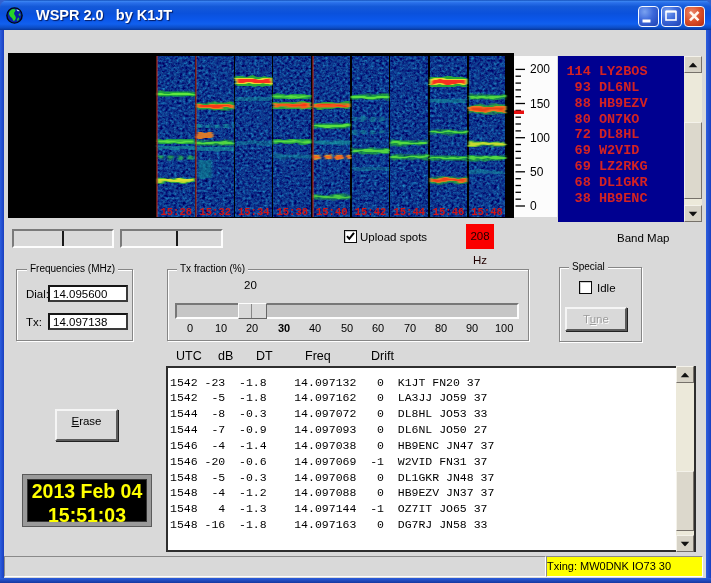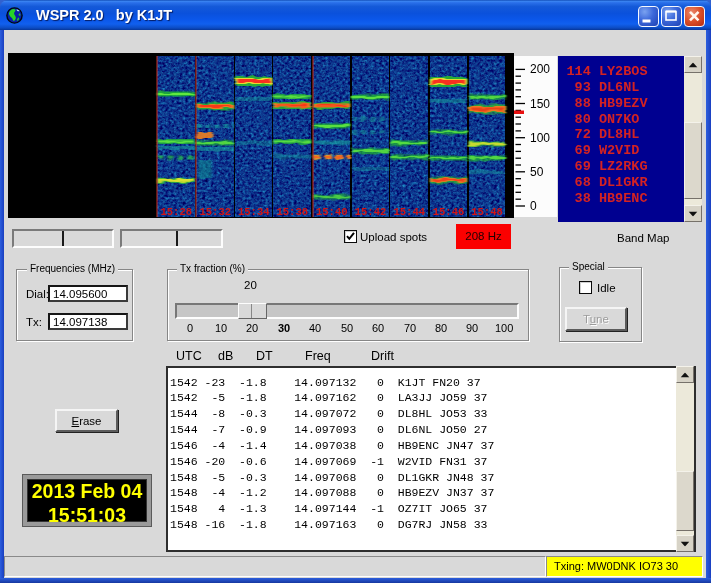--- a/index.html
+++ b/index.html
@@ -32,21 +32,21 @@
  border:1px solid;border-color:#f4f2ea #76716a #76716a #f4f2ea;box-sizing:border-box;}
 .sbtn svg{position:absolute;left:50%;top:50%;transform:translate(-50%,-50%);}
 .sthumb{position:absolute;left:0;width:100%;background:#dcd8cc;
  border:1px solid;border-color:#f4f2ea #76716a #76716a #f4f2ea;box-sizing:border-box;}
 
 .pbar{top:229px;height:19px;background:#d9d9d9;border:2px solid;box-sizing:border-box;
  border-color:#7a7a7a #fdfdfd #fdfdfd #7a7a7a;}
 .ptick{position:absolute;top:0;width:2px;height:100%;background:#1a1a1a;}
 .cb{width:13px;height:13px;background:#fff;border:1px solid #0a0a0a;box-sizing:border-box;
  box-shadow:inset 1px 1px 0 #cfcfcf;}
-#redbox{left:456px;top:224px;width:55px;height:25px;background:#fb0000;color:#200000;
+#redbox{left:466px;top:224px;width:28px;height:25px;background:#fb0000;color:#200000;
  font-size:11.5px;text-align:center;line-height:24px;}
 .lbl{font-size:11.5px;color:#000;}
 .group{border:1px solid #868686;box-shadow:inset 1px 1px 0 #fff,1px 1px 0 #fff;}
 .gtitle{position:absolute;top:-7px;background:#d9d9d9;padding:0 3px;font-size:10px;}
 .entry{background:#fff;border:2px solid;box-sizing:border-box;border-color:#161616 #3a3a3a #3a3a3a #161616;
  font-size:11.5px;line-height:13px;padding:1px 0 0 3px;}
 .btn{background:#d9d9d9;border:2px solid;box-sizing:border-box;
  border-color:#f5f5f5 #5c5c5c #5c5c5c #f5f5f5;box-shadow:1px 1px 0 #222;
  text-align:center;font-size:11.5px;}
 
@@ -57,21 +57,21 @@
  font-size:11.5px;line-height:15.85px;color:#000;}
 #clock{left:22px;top:474px;width:130px;height:53px;background:#9a9a9a;
  border:1px solid #5a5a5a;box-sizing:border-box;}
 #clock-in{position:absolute;left:4px;top:4px;right:4px;bottom:4px;background:#000;
  border:1px solid #333;color:#ffff00;font-weight:bold;font-size:19.5px;text-align:center;line-height:24px;
  padding-top:0px;box-sizing:border-box;white-space:nowrap;}
 
 #status-l{left:4px;top:556px;width:542px;height:21px;background:#d9d9d9;border:1px solid;box-sizing:border-box;
  border-color:#8a8a8a #fff #fff #8a8a8a;}
 #status-y{left:546px;top:556px;width:157px;height:21px;background:#ffff00;border:1px solid;box-sizing:border-box;
- border-color:#8a8a8a #fff #fff #8a8a8a;font-size:11px;line-height:19px;padding-left:7px;color:#000;}
+ border-color:#8a8a8a #fff #fff #8a8a8a;font-size:11px;line-height:19px;color:#000;}
 </style>
 </head>
 <body>
 
 <div class="abs" id="border-l"></div>
 <div class="abs" id="border-r"></div>
 <div class="abs" id="border-b"></div>
 
 <div class="abs" style="left:0;top:0;width:711px;height:12px;background:#3161cf;"></div>
 <div class="abs" id="titlebar"></div>
@@ -377,21 +377,21 @@
 1544  -8  -0.3    14.097072   0  DL8HL JO53 33
 1544  -7  -0.9    14.097093   0  DL6NL JO50 27
 1546  -4  -1.4    14.097038   0  HB9ENC JN47 37
 1546 -20  -0.6    14.097069  -1  W2VID FN31 37
 1548  -5  -0.3    14.097068   0  DL1GKR JN48 37
 1548  -4  -1.2    14.097088   0  HB9EZV JN37 37
 1548   4  -1.3    14.097144  -1  OZ7IT JO65 37
 1548 -16  -1.8    14.097163   0  DG7RJ JN58 33</pre>
   </div>
 
-<div class="abs btn" style="left:55px;top:409px;width:63px;height:23px;line-height:20px;"><span style="text-decoration:underline;">E</span>rase</div>
+<div class="abs btn" style="left:55px;top:409px;width:63px;height:32px;line-height:20px;"><span style="text-decoration:underline;">E</span>rase</div>
 
 <div class="abs" id="clock">
     <div id="clock-in">
       <div style="margin-top:-1.2px">2013 Feb 04<br>15:51:03</div>
     </div>
   </div>
 
 <div class="abs" id="status-l"></div>
 <div class="abs" id="status-y">Txing: MW0DNK IO73 30</div>
 

